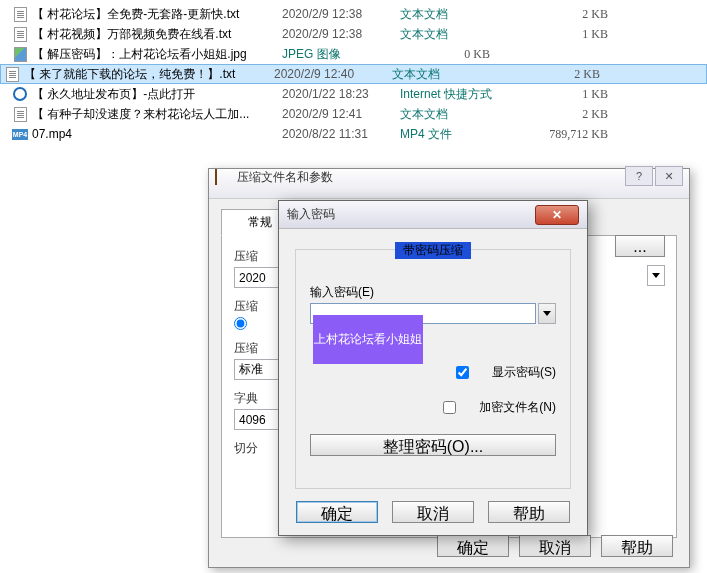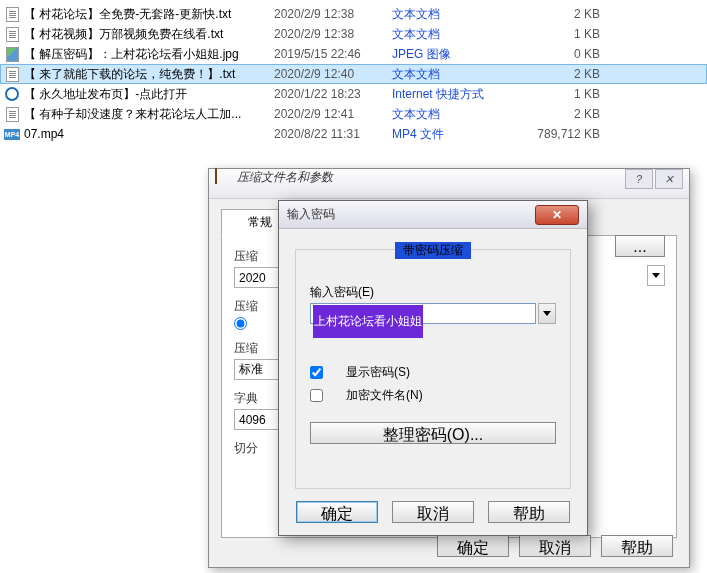--- a/index.html
+++ b/index.html
@@ -1,36 +1,36 @@
 <!DOCTYPE html>
 <html><head>
 <meta charset="utf-8">
 <style>
 * { box-sizing: border-box; margin: 0; padding: 0; }
 body { font-family: "Microsoft YaHei", "SimSun", Tahoma, sans-serif; font-size: 12px; background: #fff; position: relative; width: 707px; height: 573px; overflow: hidden; }
 
 
 .file-list { padding: 4px 0; }
-.file-row { display: flex; align-items: center; height: 20px; padding: 0 4px; }
+.file-row { display: flex; align-items: center; height: 20px; padding: 0 12px; }
 .file-row.selected { background: #cce8ff; border: 1px solid #7ab7e8; height: 20px; padding: 0 3px; }
 .file-icon { width: 16px; height: 16px; margin-right: 4px; display: inline-flex; align-items: center; justify-content: center; flex-shrink: 0; }
 .file-name { width: 250px; overflow: hidden; white-space: nowrap; text-overflow: ellipsis; }
 .file-date { width: 118px; color: #555; }
-.file-type { width: 120px; color: #1d4ed8; }
-.file-size { width: 100px; text-align: right; color: #555; padding-right: 12px; }
+.file-type { width: 120px; color: #0f766e; }
+.file-size { width: 100px; text-align: right; color: #555; padding-right: 12px; font-family: Liberation Serif, serif; }
 
 .icon-txt { border: 1px solid #999; background: #fff; width: 13px; height: 15px; position: relative; }
 .icon-txt::after { content: ""; position: absolute; left: 2px; right: 2px; top: 3px; height: 1px; background: #888; box-shadow: 0 2px 0 #888, 0 4px 0 #888, 0 6px 0 #888; }
 .icon-jpg { border: 1px solid #999; background: linear-gradient(135deg, #6ebf6e 40%, #5c9cd6 40%); width: 13px; height: 15px; }
 .icon-ie { border-radius: 50%; width: 14px; height: 14px; background: #fff; border: 2px solid #1e6bb8; position: relative; }
 .icon-mp4 { background: #3c8ac9; color: #fff; font-size: 7px; width: 16px; height: 11px; display: flex; align-items: center; justify-content: center; font-weight: bold; }
 
 
 .dialog-main { position: absolute; left: 208px; top: 168px; width: 482px; height: 400px; background: #f0f0f0; border: 1px solid #8a8a8a; box-shadow: 3px 3px 10px rgba(0,0,0,0.3); }
-.dialog-title { height: 30px; background: linear-gradient(#fdfdfd, #e8e8f0); display: flex; align-items: flex-start; padding: 0 6px; border-bottom: 1px solid #ccc; font-style: italic; }
+.dialog-title { height: 30px; background: linear-gradient(#fdfdfd, #e8e8f0); display: flex; align-items: flex-end; padding: 12px 6px; border-bottom: 1px solid #ccc; }
 .dialog-title-icon { width: 16px; height: 16px; margin-right: 6px; }
 .winrar-icon { background: linear-gradient(#d4a050, #a06020); border: 1px solid #704010; width: 14px; height: 14px; position: relative; }
 .winrar-icon::after { content: ""; position: absolute; left: 2px; right: 2px; top: 5px; height: 3px; background: #704818; }
 .dialog-title-text { flex: 1; color: #333; }
 .title-btn { width: 28px; height: 20px; border: 1px solid #b0b0c0; background: #e8e8f0; margin-left: 2px; display: flex; align-items: center; justify-content: center; font-size: 11px; color: #555; }
 
 .dialog-body { padding: 10px 12px; }
 .tabs { display: flex; border-bottom: 1px solid #aaa; }
 .tab { padding: 4px 26px; border: 1px solid #aaa; border-bottom: none; background: #f0f0f0; margin-right: -1px; margin-bottom: -1px; }
 .tab.active { background: #fff; border-bottom: 1px solid #fff; }
@@ -53,23 +53,23 @@
 
 .dialog-pwd { position: absolute; left: 278px; top: 200px; width: 310px; height: 336px; background: #f0f0f0; border: 1px solid #666; box-shadow: 4px 4px 14px rgba(0,0,0,0.4); }
 .pwd-title { height: 28px; background: linear-gradient(#f6f6fb, #dcdce8); display: flex; align-items: center; padding: 0 8px; border-bottom: 1px solid #bbb; }
 .pwd-title-text { flex: 1; color: #333; }
 .close-btn { width: 44px; height: 20px; background: linear-gradient(#e2907c, #c9462e); border: 1px solid #8b2d1d; border-radius: 3px; color: #fff; display: flex; align-items: center; justify-content: center; font-weight: bold; }
 .pwd-body { padding: 12px 16px; }
 .pwd-group { border: 1px solid #d0d0d0; padding: 16px 14px 14px; position: relative; margin-top: 8px; height: 240px; }
 .pwd-group-title { position: absolute; top: -8px; left: 50%; transform: translateX(-50%); background: #1d4ed8; padding: 0 8px; }
 .pwd-label { margin-top: 18px; margin-bottom: 2px; }
 .pwd-input-row { display: flex; }
-.pwd-input-val { background: #6d28d9; color: #fff; display: inline-block; padding: 8px 1px; }
+.pwd-input-val { background: #8b5cf6; color: #fff; display: inline-block; padding: 16px 1px; margin-top: 10px; }
 .pwd-arrow { width: 18px; border: 1px solid #abadb3; background: linear-gradient(#f4f4f4, #ddd); display: flex; align-items: center; justify-content: center; margin-left: 2px; }
-.chk-row { display: flex; align-items: center; gap: 23px; margin-top: 6px; }
+.chk-row { display: flex; align-items: center; gap: 23px; margin-top: 18px; justify-content: flex-end; }
 .chk-section { margin-top: 40px; }
 .organize-btn { width: 100%; margin-top: 18px; height: 22px; }
 .pwd-footer { position: absolute; bottom: 12px; left: 0; right: 0; display: flex; justify-content: center; gap: 14px; }
 .pwd-footer .btn { min-width: 82px; }
 .pwd-footer .btn.default { border: 1px solid #3c7fb1; box-shadow: 0 0 0 1px #a0cae8 inset; }
 
 .triangle-down { width: 0; height: 0; border-left: 4px solid transparent; border-right: 4px solid transparent; border-top: 5px solid #000; }
 </style>
 </head>
 <body>
@@ -91,21 +91,20 @@
     <span class="file-name">【 村花视频】万部视频免费在线看.txt</span>
     <span class="file-date">2020/2/9 12:38</span>
     <span class="file-type">文本文档</span>
     <span class="file-size">1 KB</span>
   </div>
   <div class="file-row">
     <span class="file-icon">
         <span class="icon-jpg"></span>
       </span>
     <span class="file-name">【 解压密码】：上村花论坛看小姐姐.jpg</span>
-    <span class="file-date">2019/5/15 22:46</span>
     <span class="file-type">JPEG 图像</span>
     <span class="file-size">0 KB</span>
   </div>
   <div class="file-row selected">
     <span class="file-icon">
         <span class="icon-txt"></span>
       </span>
     <span class="file-name">【 来了就能下载的论坛，纯免费！】.txt</span>
     <span class="file-date">2020/2/9 12:40</span>
     <span class="file-type">文本文档</span>

